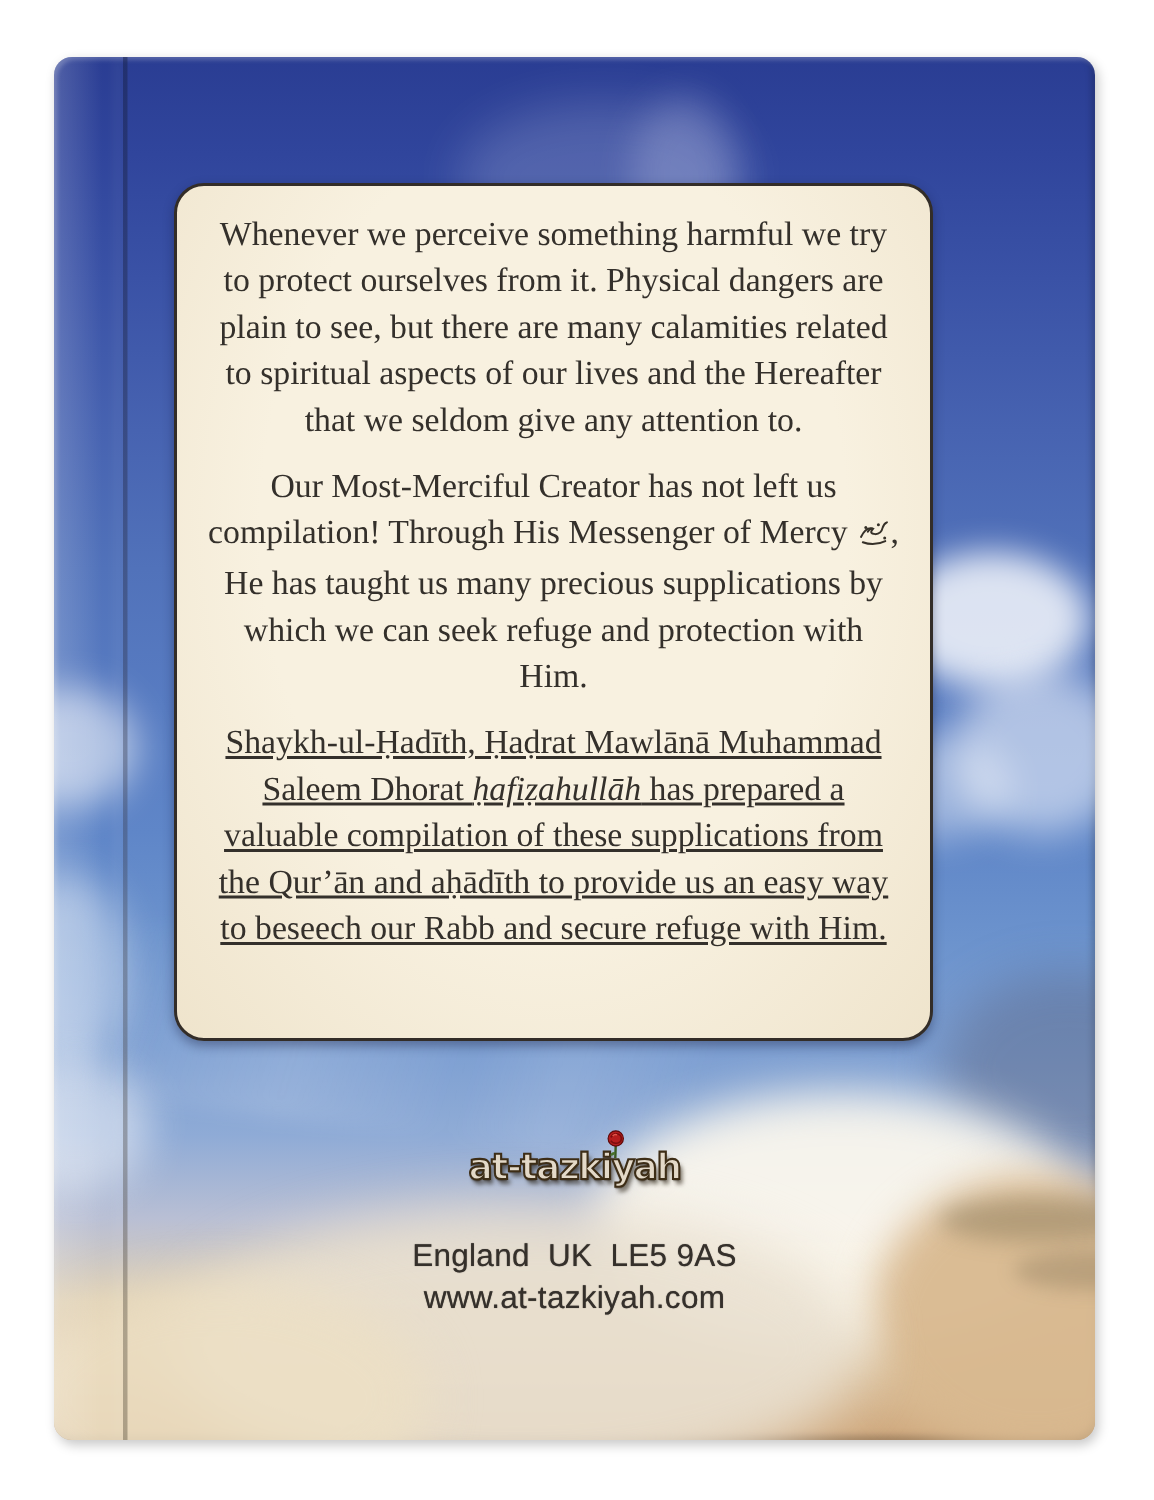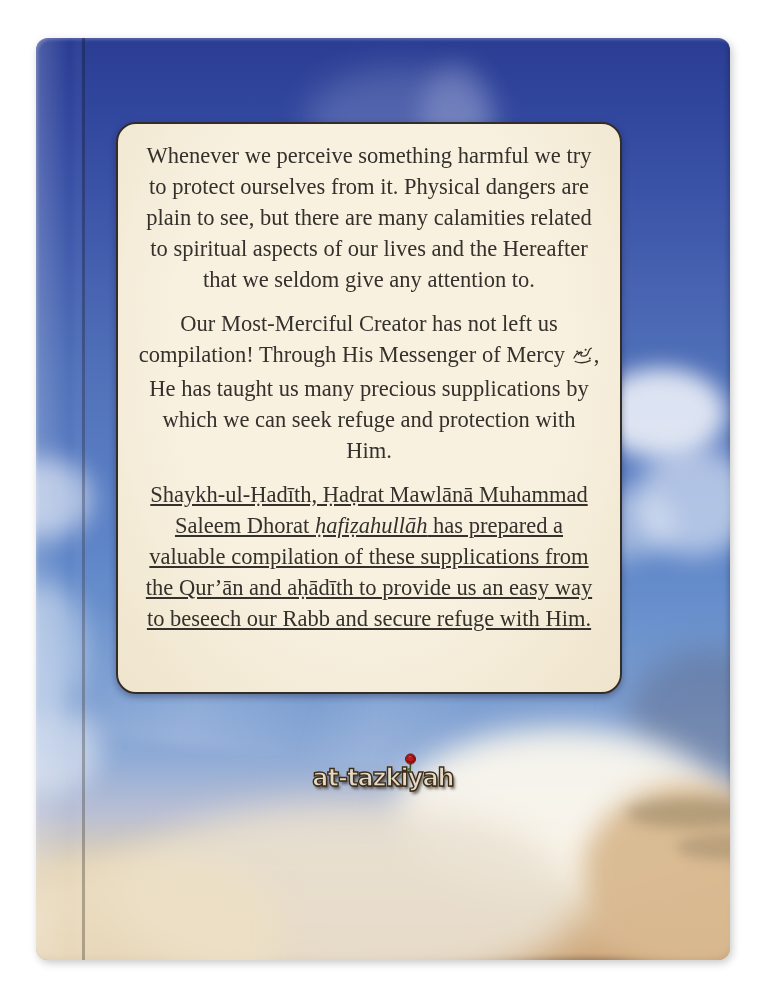--- a/index.html
+++ b/index.html
@@ -149,16 +149,18 @@
         <span class="rose"><svg width="15" height="21" viewBox="0 0 15 21">
               <path d="M7.5 10 L7.2 19" stroke="#3a5a22" stroke-width="1.6"></path>
               <path d="M7.3 15 q-3 -.5 -3.6 2.4 q2.8 .6 3.6 -2.4z" fill="#47702a"></path>
               <circle cx="7.5" cy="6" r="5.1" fill="#b51d1d" stroke="#5e0a0a" stroke-width=".8"></circle>
               <path d="M4.2 5.2 q1.6 -2.8 4.6 -2.2 q2.4 .6 2.4 3 q0 2.4 -2.4 3 q-3.2 .7 -4.6 -1.6" fill="none" stroke="#7c0d0d" stroke-width="1.1"></path>
               <path d="M5.4 4.3 q1.3 -1.3 3 -.7" fill="none" stroke="#e2574a" stroke-width="1"></path>
             </svg></span>
       </span>
     </div>
     <div id="address">
+      <span class="addr-line">England  UK  LE5 9AS</span>
+      <span class="addr-line">www.at-tazkiyah.com</span>
     </div>
   </div>
 
 </div>
 
 </body></html>

